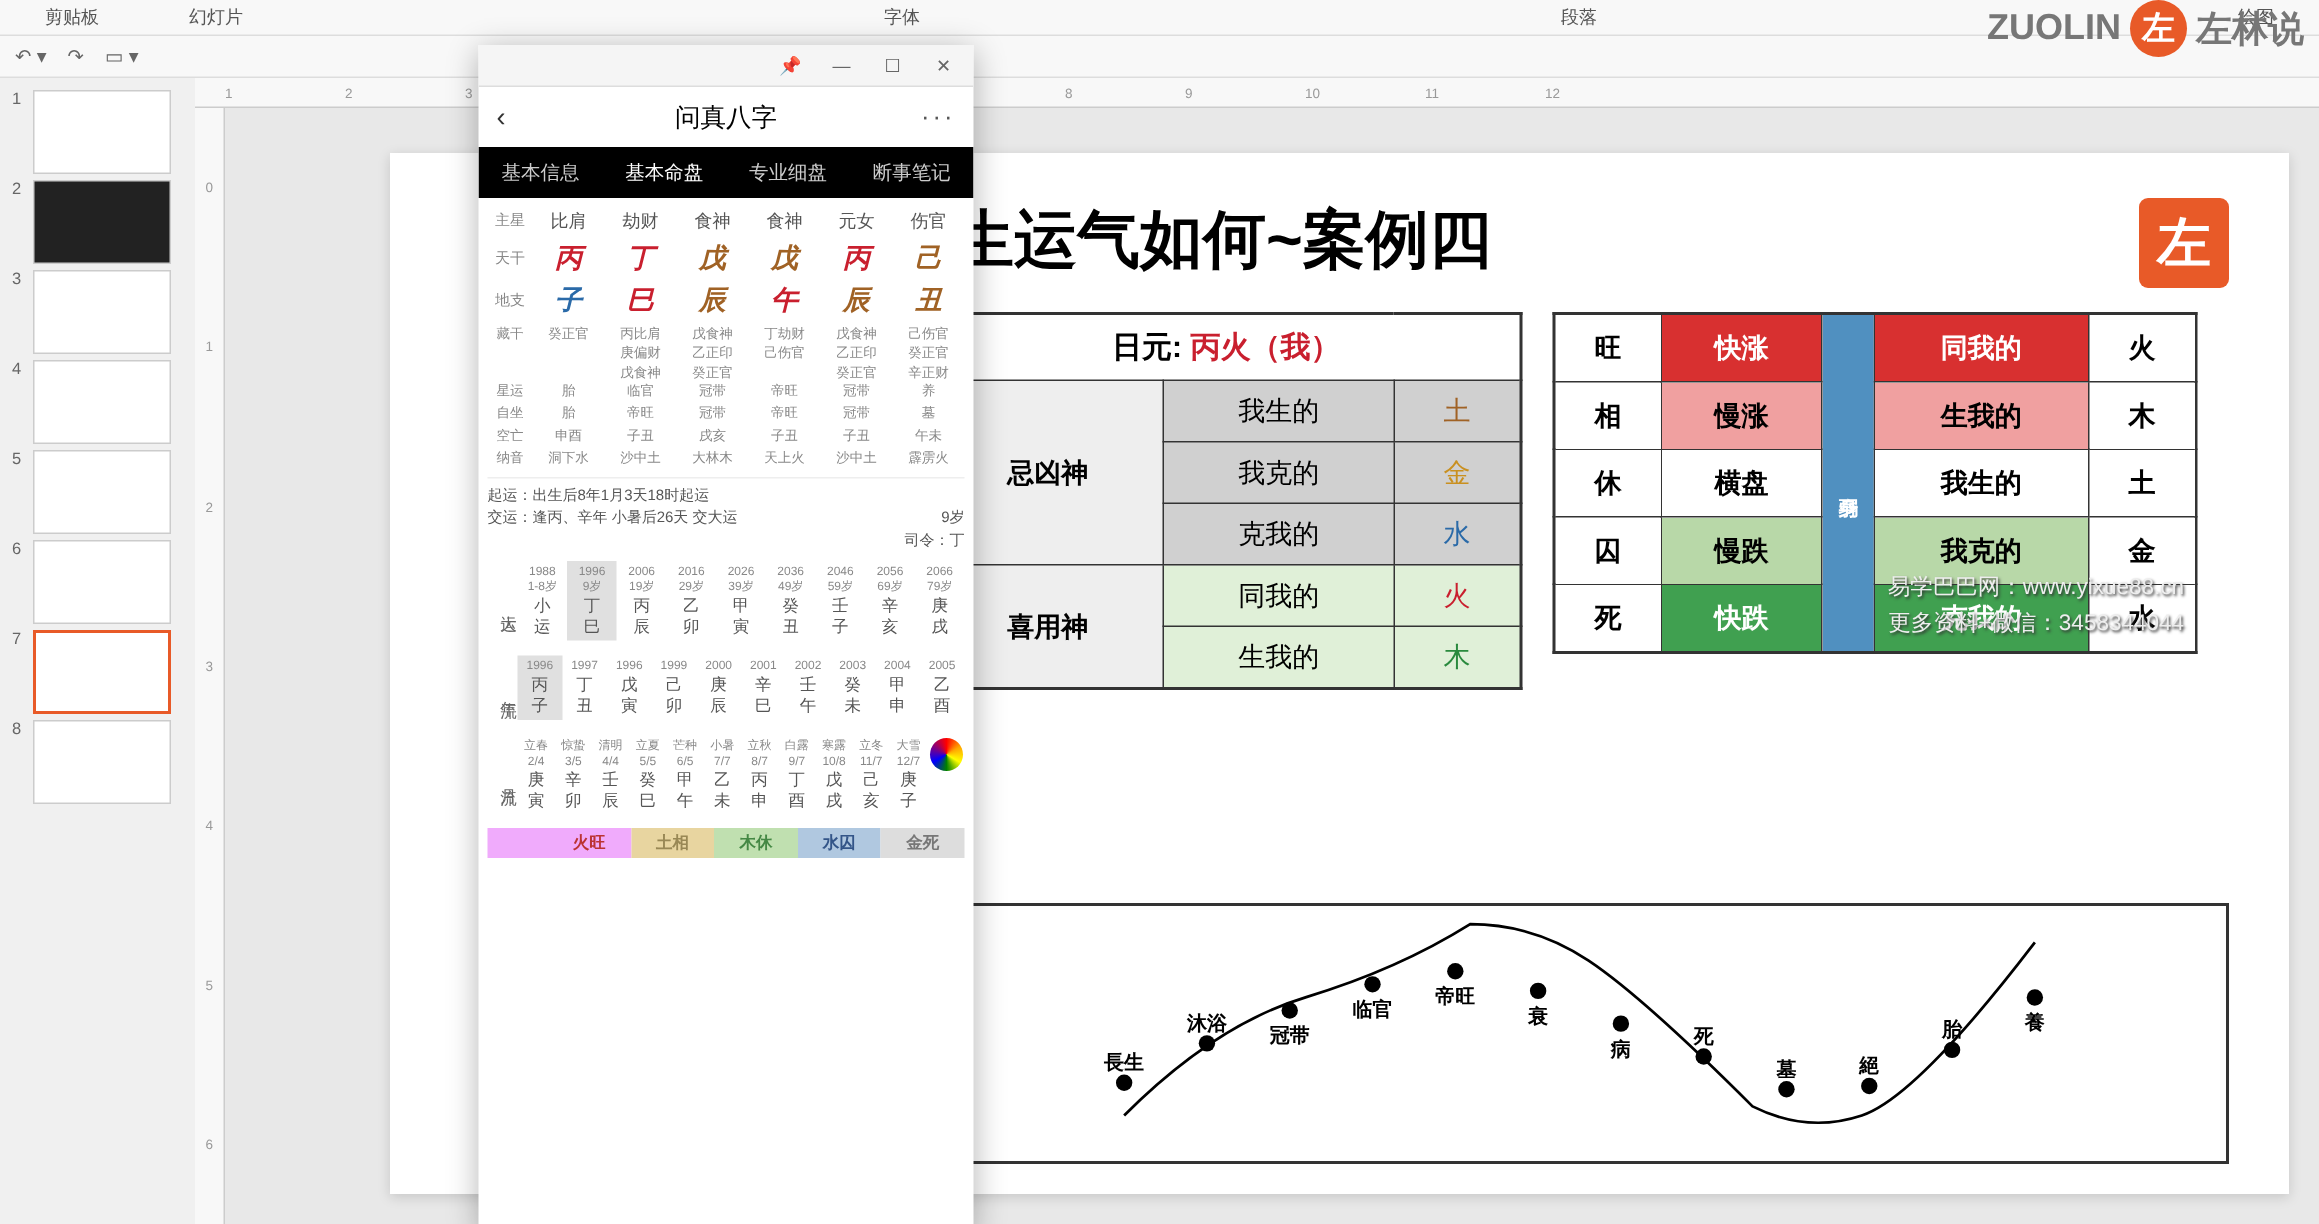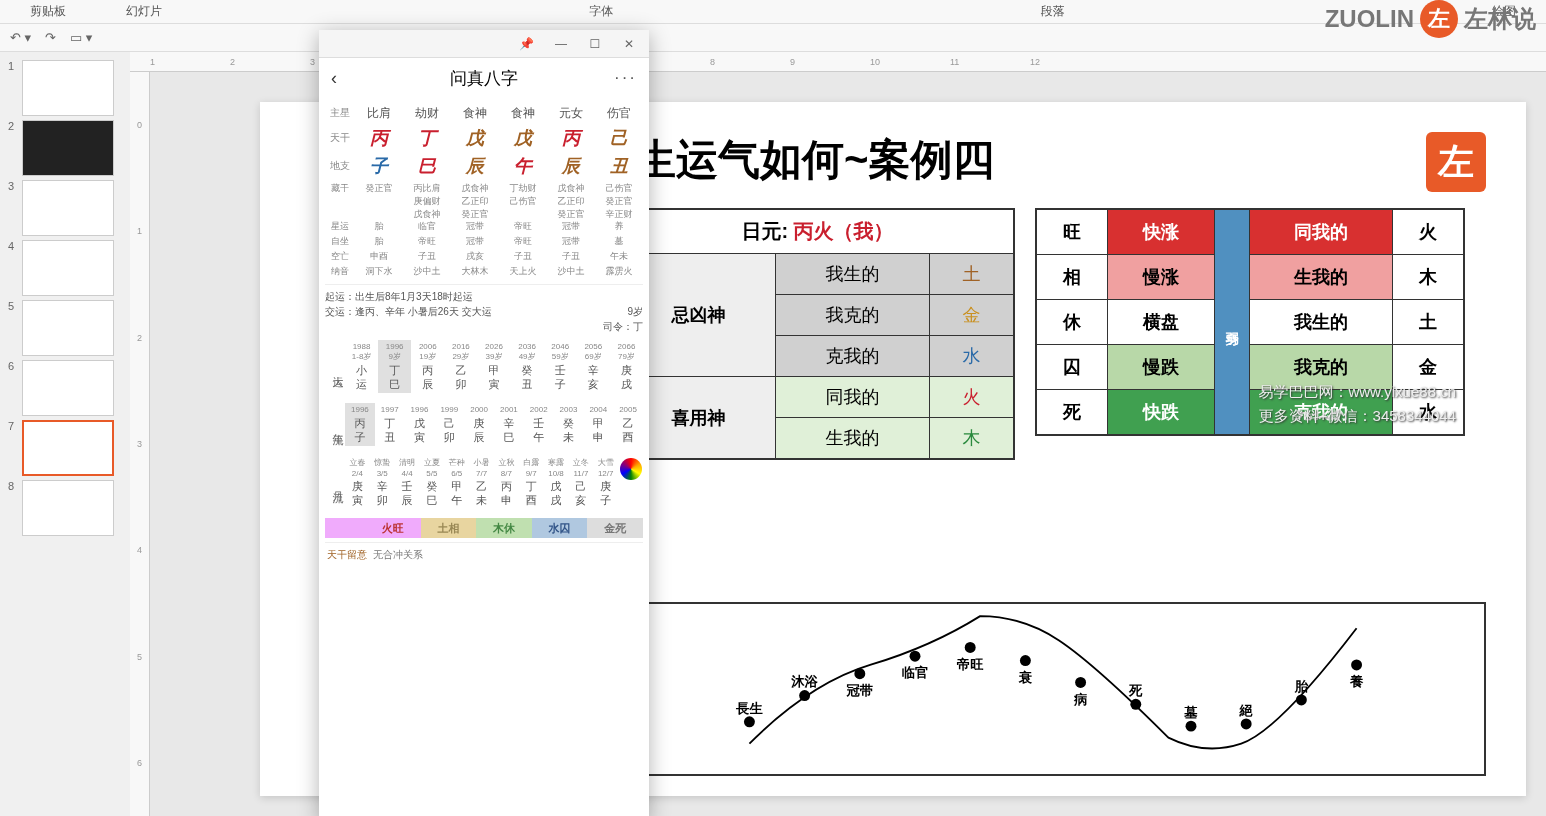--- a/index.html
+++ b/index.html
@@ -326,20 +326,26 @@
     <div class="popup-tb-btn">📌</div>
     <div class="popup-tb-btn">—</div>
     <div class="popup-tb-btn">☐</div>
     <div class="popup-tb-btn">✕</div>
   </div>
   <div class="popup-header">
     <span class="popup-back">‹</span>
     <span>问真八字</span>
     <span class="popup-more">···</span>
   </div>
+  <div class="popup-tabs">
+    <div class="popup-tab">基本信息</div>
+    <div class="popup-tab active">基本命盘</div>
+    <div class="popup-tab">专业细盘</div>
+    <div class="popup-tab">断事笔记</div>
+  </div>
 
   <div class="popup-body">
     <div class="bz-row">
         <div class="lbl">主星</div>
         <div class="cell">比肩</div>
         <div class="cell">劫财</div>
         <div class="cell">食神</div>
         <div class="cell">食神</div>
         <div class="cell">元女</div>
         <div class="cell">伤官</div>
@@ -609,17 +615,14 @@
     </div>
 
     <div class="wuxing-bar">
       <div class="wx-fire">火旺</div>
       <div class="wx-earth">土相</div>
       <div class="wx-wood">木休</div>
       <div class="wx-water">水囚</div>
       <div class="wx-metal">金死</div>
     </div>
 
-    <div class="footer-note">
-      <span class="h">天干留意</span><span>无合冲关系</span>
-    </div>
   </div>
 </div>
 
 </body></html>

